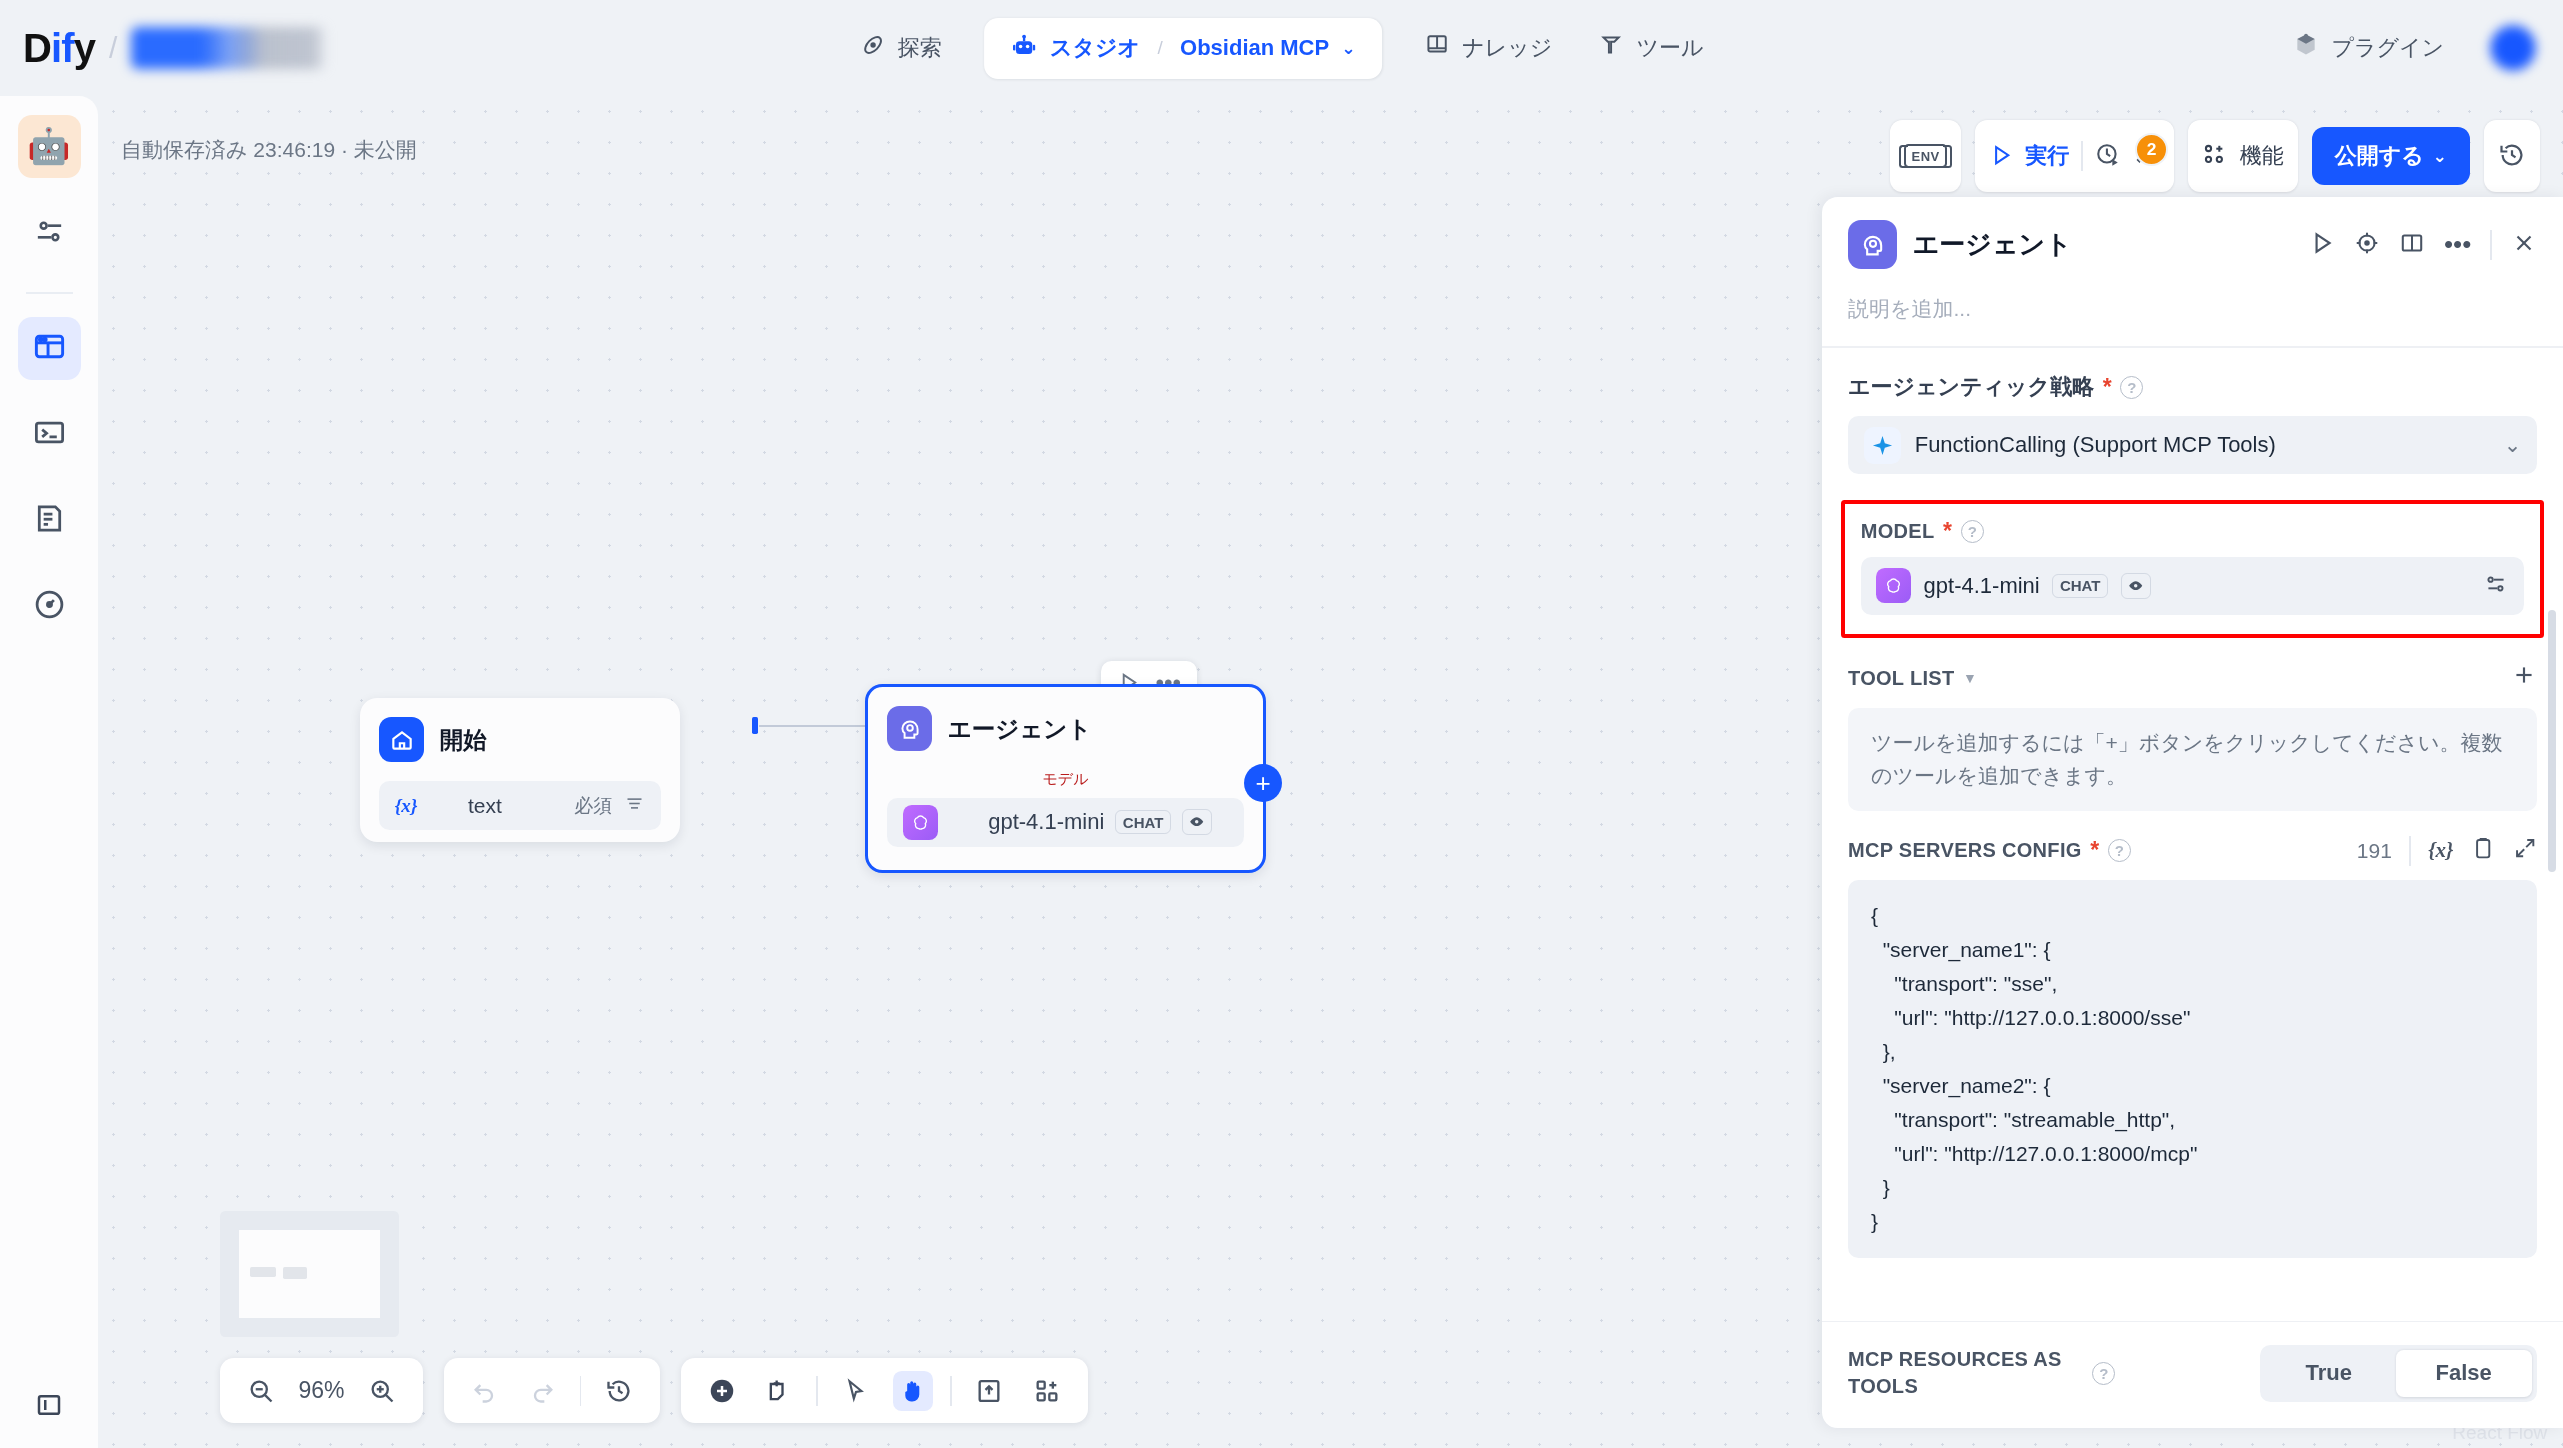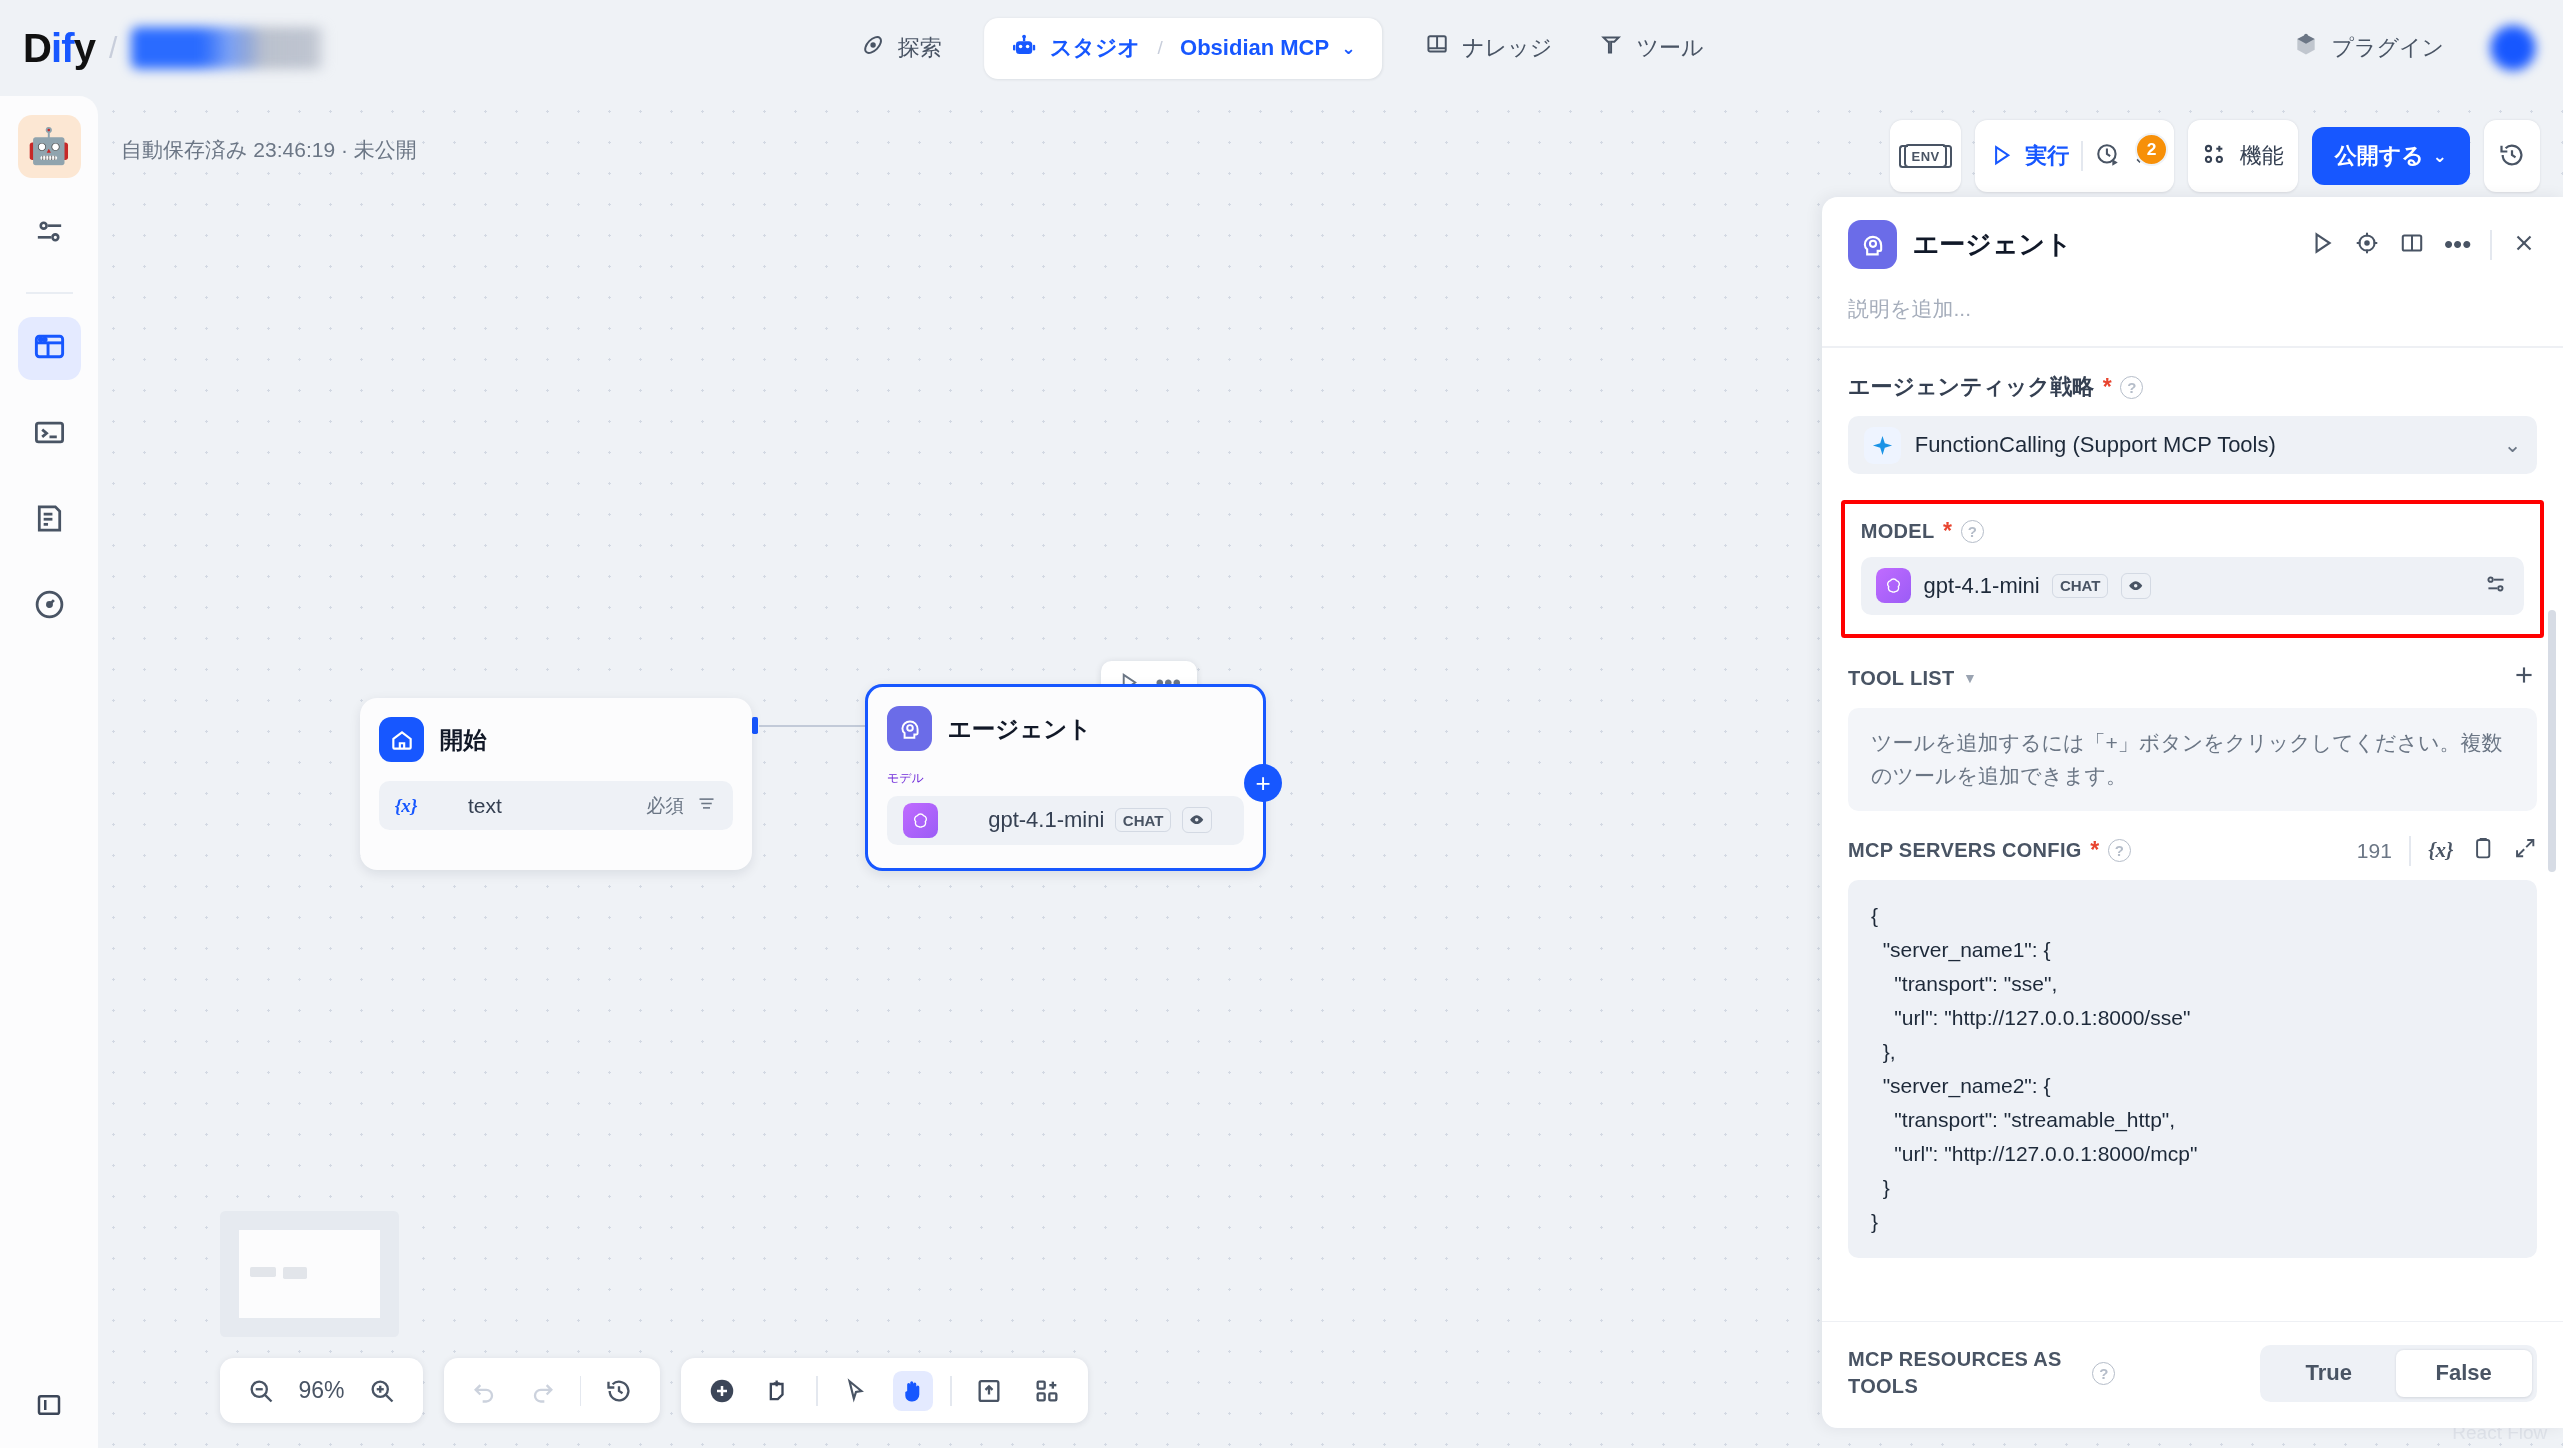--- a/index.html
+++ b/index.html
@@ -115,42 +115,42 @@
     background: #1757ff; color: #fff; border-radius: 12.2px; height: 58px;
     display: flex; align-items: center; gap: 8.7px; padding: 0 23px;
     font-size: 22px; font-weight: 600;
   }
 
   
   .node {
     position: absolute; background: #fcfcfd; border-radius: 17.4px;
     box-shadow: 0 3.5px 12.2px rgba(16,24,40,.09);
   }
-  .node-start { left: 262px; top: 602px; width: 392px; padding: 19px 19px 40px; }
+  .node-start { left: 262px; top: 602px; width: 320px; padding: 19px 19px 12px; }
   .node-agent { left: 767px; top: 588px; width: 401px; padding: 19px 19px 23px;
     border: 3.1px solid #1757ff; }
   .node-head { display: flex; align-items: center; gap: 15.7px; margin-bottom: 19px; }
   .node-ico {
     width: 45px; height: 45px; border-radius: 12.2px;
     display: flex; align-items: center; justify-content: center;
     color: #fff;
   }
   .node-ico.blue { background: #1757ff; }
   .node-ico.purple { background: #6b6ce8; }
   .node-title { font-size: 23.5px; font-weight: 700; color: #111827; }
   .node-row {
     background: #eef1f6; border-radius: 10.5px; height: 49px;
     display: flex; align-items: center; padding: 0 15.7px; gap: 10.5px;
   }
   .var-x { color: #1757ff; font-size: 19px; font-weight: 700; font-family: "Liberation Serif", serif; font-style: italic; }
   .row-name { font-size: 21px; color: #354052; margin-left: 40px; }
   .row-right { margin-left: auto; display: flex; align-items: center; gap: 12.2px; color: #6b7685; font-size: 19px; }
   .strat-label { font-size: 20px; color: #6b7685; }
   .strat-val { font-size: 21px; color: #1d2939; }
-  .node-sub { font-size: 12px; color: #6d28d9; margin: 17.4px 0 8.7px; }
+  .node-sub { font-size: 15px; color: #b91c1c; margin: 17.4px 0 8.7px; text-align: center; }
   .chip {
     border: 1.3px solid #d3d9e3; border-radius: 6.1px; font-size: 15px;
     color: #495464; padding: 2.6px 7px; font-weight: 600;
   }
   .eye-chip {
     border: 1.3px solid #d3d9e3; border-radius: 6.1px; width: 30px; height: 26px;
     display: flex; align-items: center; justify-content: center;
   }
   .model-ico {
     width: 35px; height: 35px; border-radius: 8.7px;

